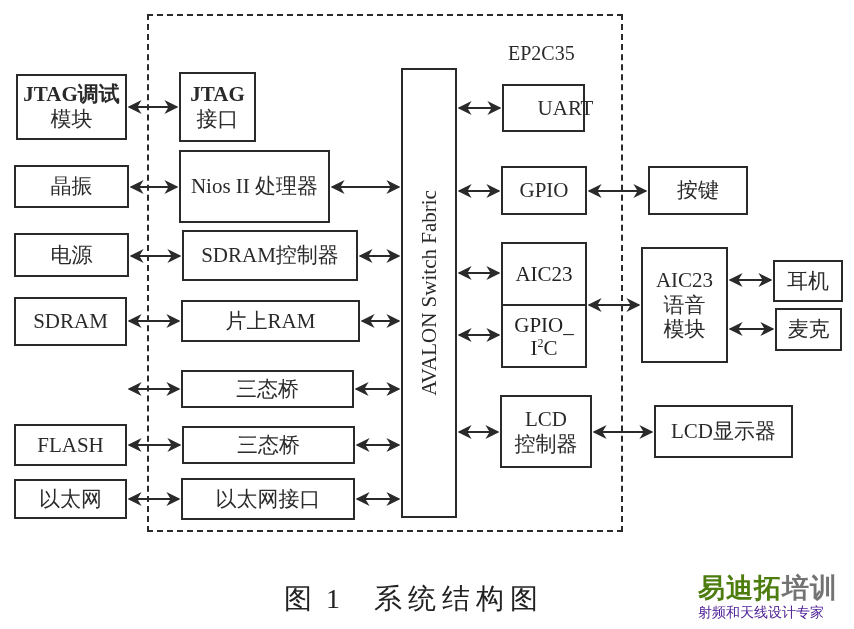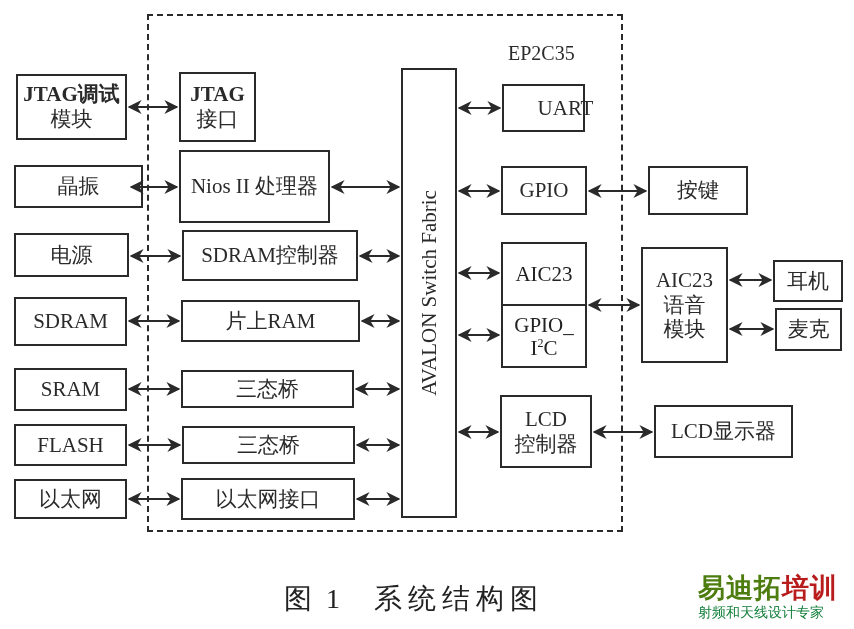--- a/index.html
+++ b/index.html
@@ -28,48 +28,45 @@
              display: flex; flex-direction: column; align-items: center; justify-content: center;
              font-size: 21px; line-height: 1.1; }
   sup { font-size: 12px; }
   .caption { position: absolute; left: 284px; top: 580px; font-size: 28px; letter-spacing: 6px;
              color: #222; }
   .caption .num { margin: 0 28px 0 8px; }
   .wm { position: absolute; left: 698px; top: 574px; width: 150px; }
   .wm-top { font-family: "DejaVu Sans", sans-serif; font-weight: bold; font-size: 27px;
             letter-spacing: 1px; line-height: 1; }
   .wm-a { color: #4d7c0f; }
-  .wm-b { color: #b91c1c; }
-  .wm-sub { font-family: "DejaVu Sans", sans-serif; font-size: 14px; color: #15803d;
+  .wm-b { color: #737373; }
+  .wm-sub { font-family: "DejaVu Sans", sans-serif; font-size: 14px; color: #4c1d95;
             margin-top: 3px; letter-spacing: 0px; }
   svg.arrows { position: absolute; left: 0; top: 0; width: 854px; height: 629px; pointer-events: none; }
 </style>
 </head>
 <body>
 
 <div id="diagram">
 
   <div class="fpga"></div>
   <div class="fpga-label">EP2C35</div>
 
   <div class="box bold" style="left:16px;top:74px;width:111px;height:66px;">
     <span>JTAG调试</span>
     <span style="font-weight:normal">模块</span>
   </div>
-  <div class="box" style="left:14px;top:165px;width:129px;height:43px;">
+  <div class="box" style="left:14px;top:165px;width:115px;height:43px;">
     <span>晶振</span>
   </div>
   <div class="box" style="left:14px;top:233px;width:115px;height:44px;">
     <span>电源</span>
   </div>
   <div class="box" style="left:14px;top:297px;width:113px;height:49px;">
     <span>SDRAM</span>
-  </div>
-  <div class="box" style="left:14px;top:368px;width:113px;height:43px;">
-    <span>SRAM</span>
   </div>
   <div class="box" style="left:14px;top:424px;width:113px;height:42px;">
     <span>FLASH</span>
   </div>
   <div class="box" style="left:14px;top:479px;width:113px;height:40px;">
     <span>以太网</span>
   </div>
 
   <div class="box bold" style="left:179px;top:72px;width:77px;height:70px;">
     <span>JTAG</span>

